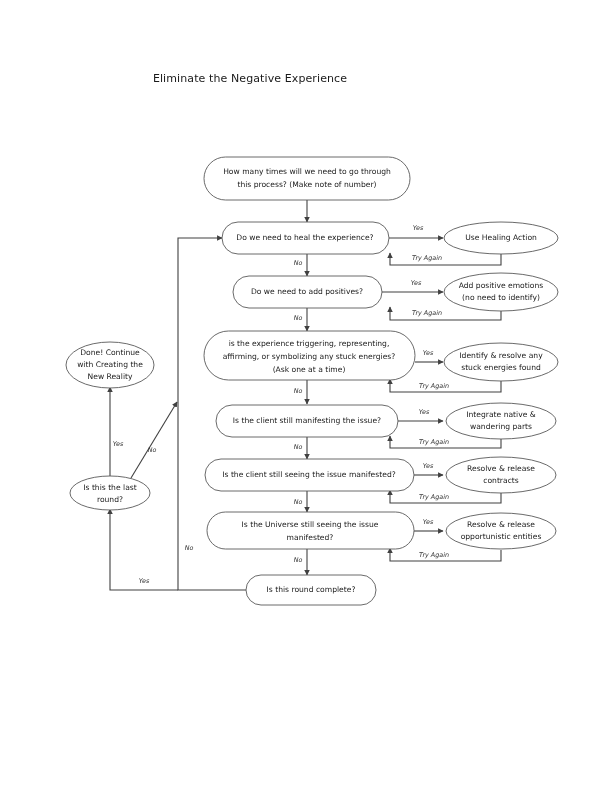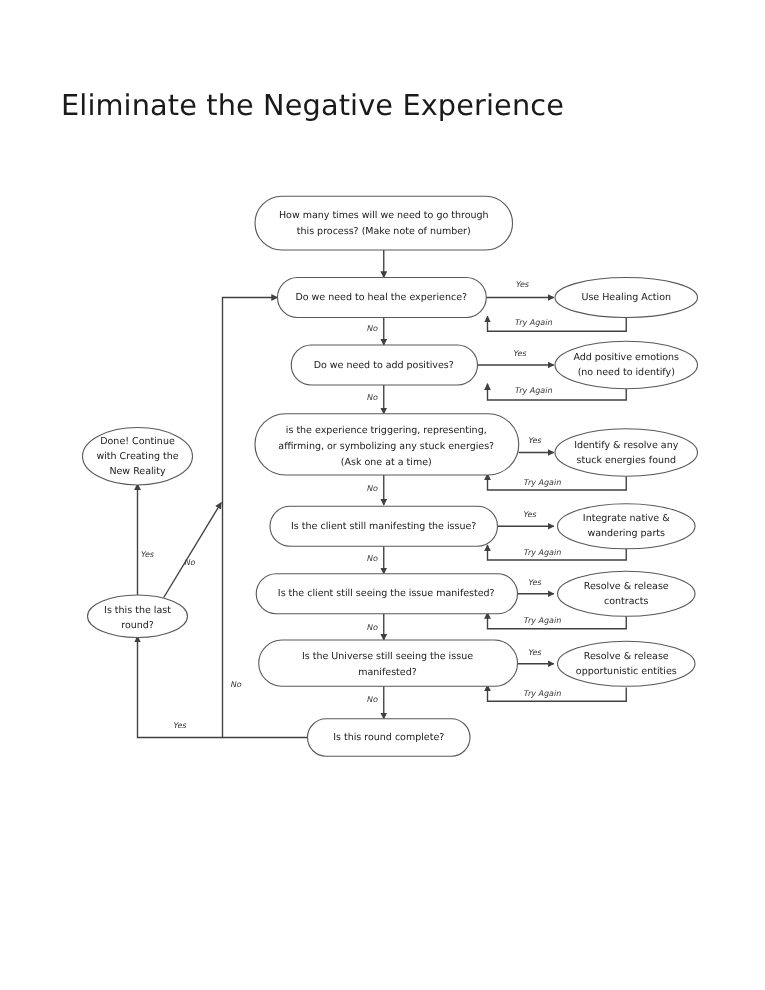--- a/index.html
+++ b/index.html
@@ -20,21 +20,21 @@
     width: 612px;
     height: 792px;
     background: #ffffff;
   }
   #title {
     position: absolute;
     left: 0;
     top: 72px;
     width: 500px;
     text-align: center;
-    font-size: 23px;
+    font-size: 11px;
     color: #1a1a1a;
     font-family: "DejaVu Sans", sans-serif;
     letter-spacing: 0.1px;
   }
   svg#flow {
     position: absolute;
     left: 0;
     top: 0;
     width: 612px;
     height: 792px;

